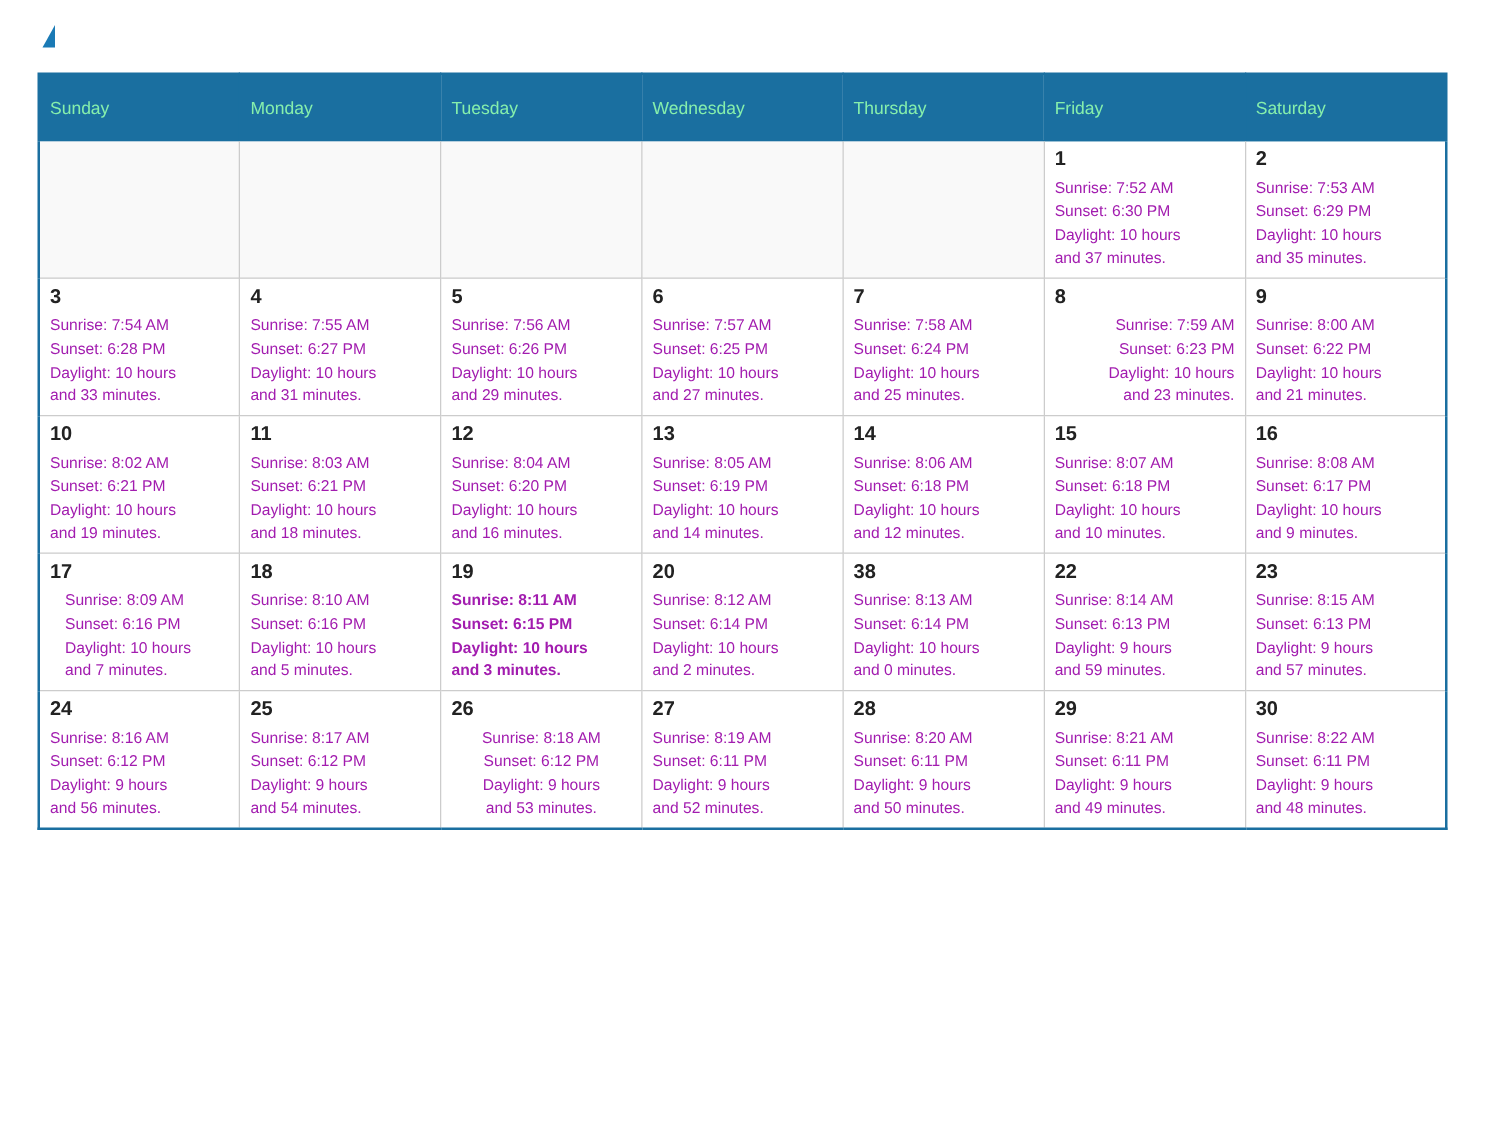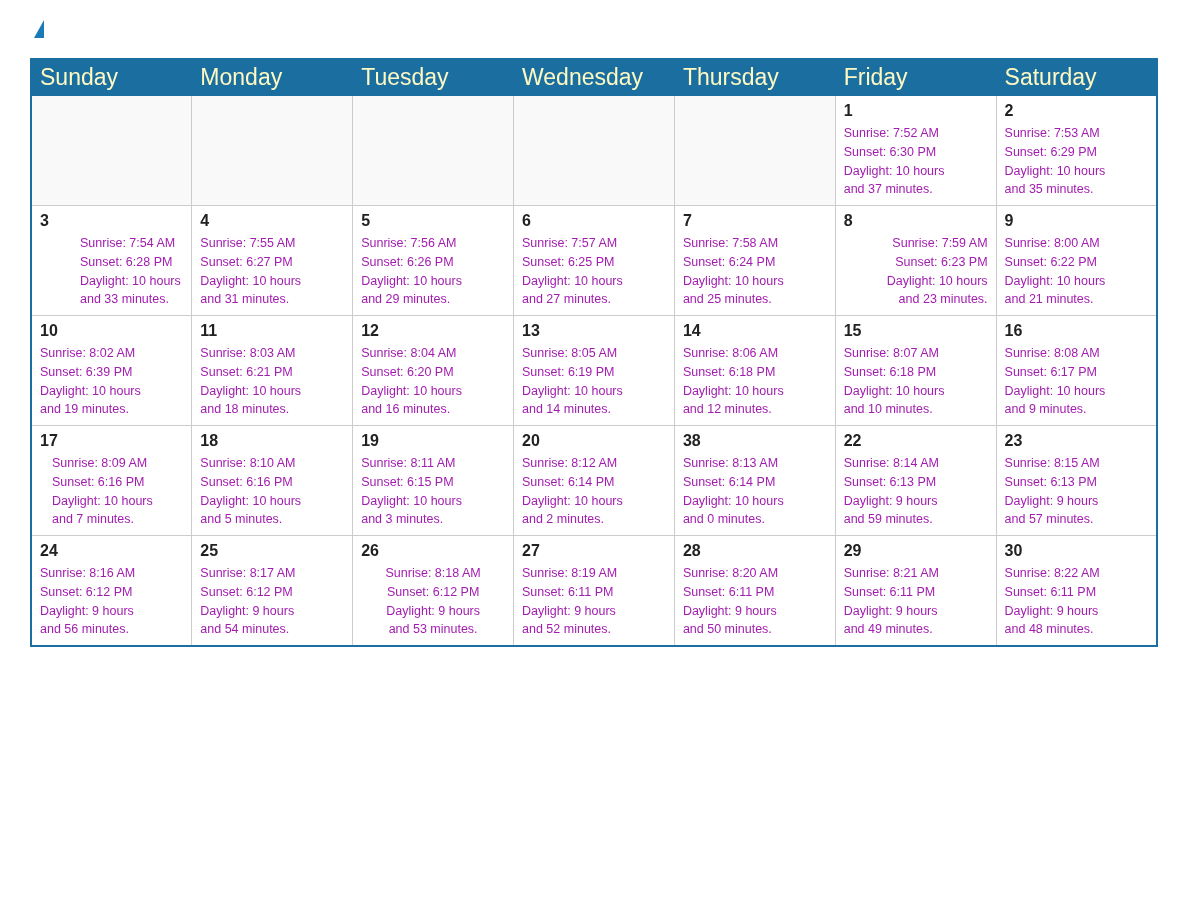--- a/index.html
+++ b/index.html
@@ -57,24 +57,24 @@
       color: #444444;
       margin-top: 4px;
     }
     table {
       width: 100%;
       border-collapse: collapse;
       table-layout: fixed;
     }
     thead tr th {
       background-color: #1a6fa0;
-      color: #fef9c3;
-      padding: 4px 8px;
+      color: #86efac;
+      padding: 18px 8px;
       text-align: left;
-      font-size: 23px;
+      font-size: 14px;
       font-weight: normal;
       border: 1px solid #1a6fa0;
     }
     tbody tr td {
       vertical-align: top;
       border: 1px solid #cccccc;
       padding: 6px 8px;
       font-size: 13px;
       color: #333333;
       height: 110px;
@@ -162,21 +162,21 @@
           <span class="day-number">2</span>
           <div class="day-info" style="white-space: pre-line;">Sunrise: 7:53 AM
 Sunset: 6:29 PM
 Daylight: 10 hours
 and 35 minutes.</div>
         </td>
       </tr>
       <tr>
         <td>
           <span class="day-number">3</span>
-          <div class="day-info" style="white-space: pre-line; margin-left: 40px;">Sunrise: 7:54 AM
+          <div class="day-info" style="white-space: pre-line;">Sunrise: 7:54 AM
 Sunset: 6:28 PM
 Daylight: 10 hours
 and 33 minutes.</div>
         </td>
         <td>
           <span class="day-number">4</span>
           <div class="day-info" style="white-space: pre-line;">Sunrise: 7:55 AM
 Sunset: 6:27 PM
 Daylight: 10 hours
 and 31 minutes.</div>
@@ -214,21 +214,21 @@
           <div class="day-info" style="white-space: pre-line;">Sunrise: 8:00 AM
 Sunset: 6:22 PM
 Daylight: 10 hours
 and 21 minutes.</div>
         </td>
       </tr>
       <tr>
         <td>
           <span class="day-number">10</span>
           <div class="day-info" style="white-space: pre-line;">Sunrise: 8:02 AM
-Sunset: 6:39 PM
+Sunset: 6:21 PM
 Daylight: 10 hours
 and 19 minutes.</div>
         </td>
         <td>
           <span class="day-number">11</span>
           <div class="day-info" style="white-space: pre-line;">Sunrise: 8:03 AM
 Sunset: 6:21 PM
 Daylight: 10 hours
 and 18 minutes.</div>
         </td>
@@ -278,21 +278,21 @@
         </td>
         <td>
           <span class="day-number">18</span>
           <div class="day-info" style="white-space: pre-line;">Sunrise: 8:10 AM
 Sunset: 6:16 PM
 Daylight: 10 hours
 and 5 minutes.</div>
         </td>
         <td>
           <span class="day-number">19</span>
-          <div class="day-info" style="white-space: pre-line;">Sunrise: 8:11 AM
+          <div class="day-info" style="white-space: pre-line; font-weight: bold;">Sunrise: 8:11 AM
 Sunset: 6:15 PM
 Daylight: 10 hours
 and 3 minutes.</div>
         </td>
         <td>
           <span class="day-number">20</span>
           <div class="day-info" style="white-space: pre-line;">Sunrise: 8:12 AM
 Sunset: 6:14 PM
 Daylight: 10 hours
 and 2 minutes.</div>

